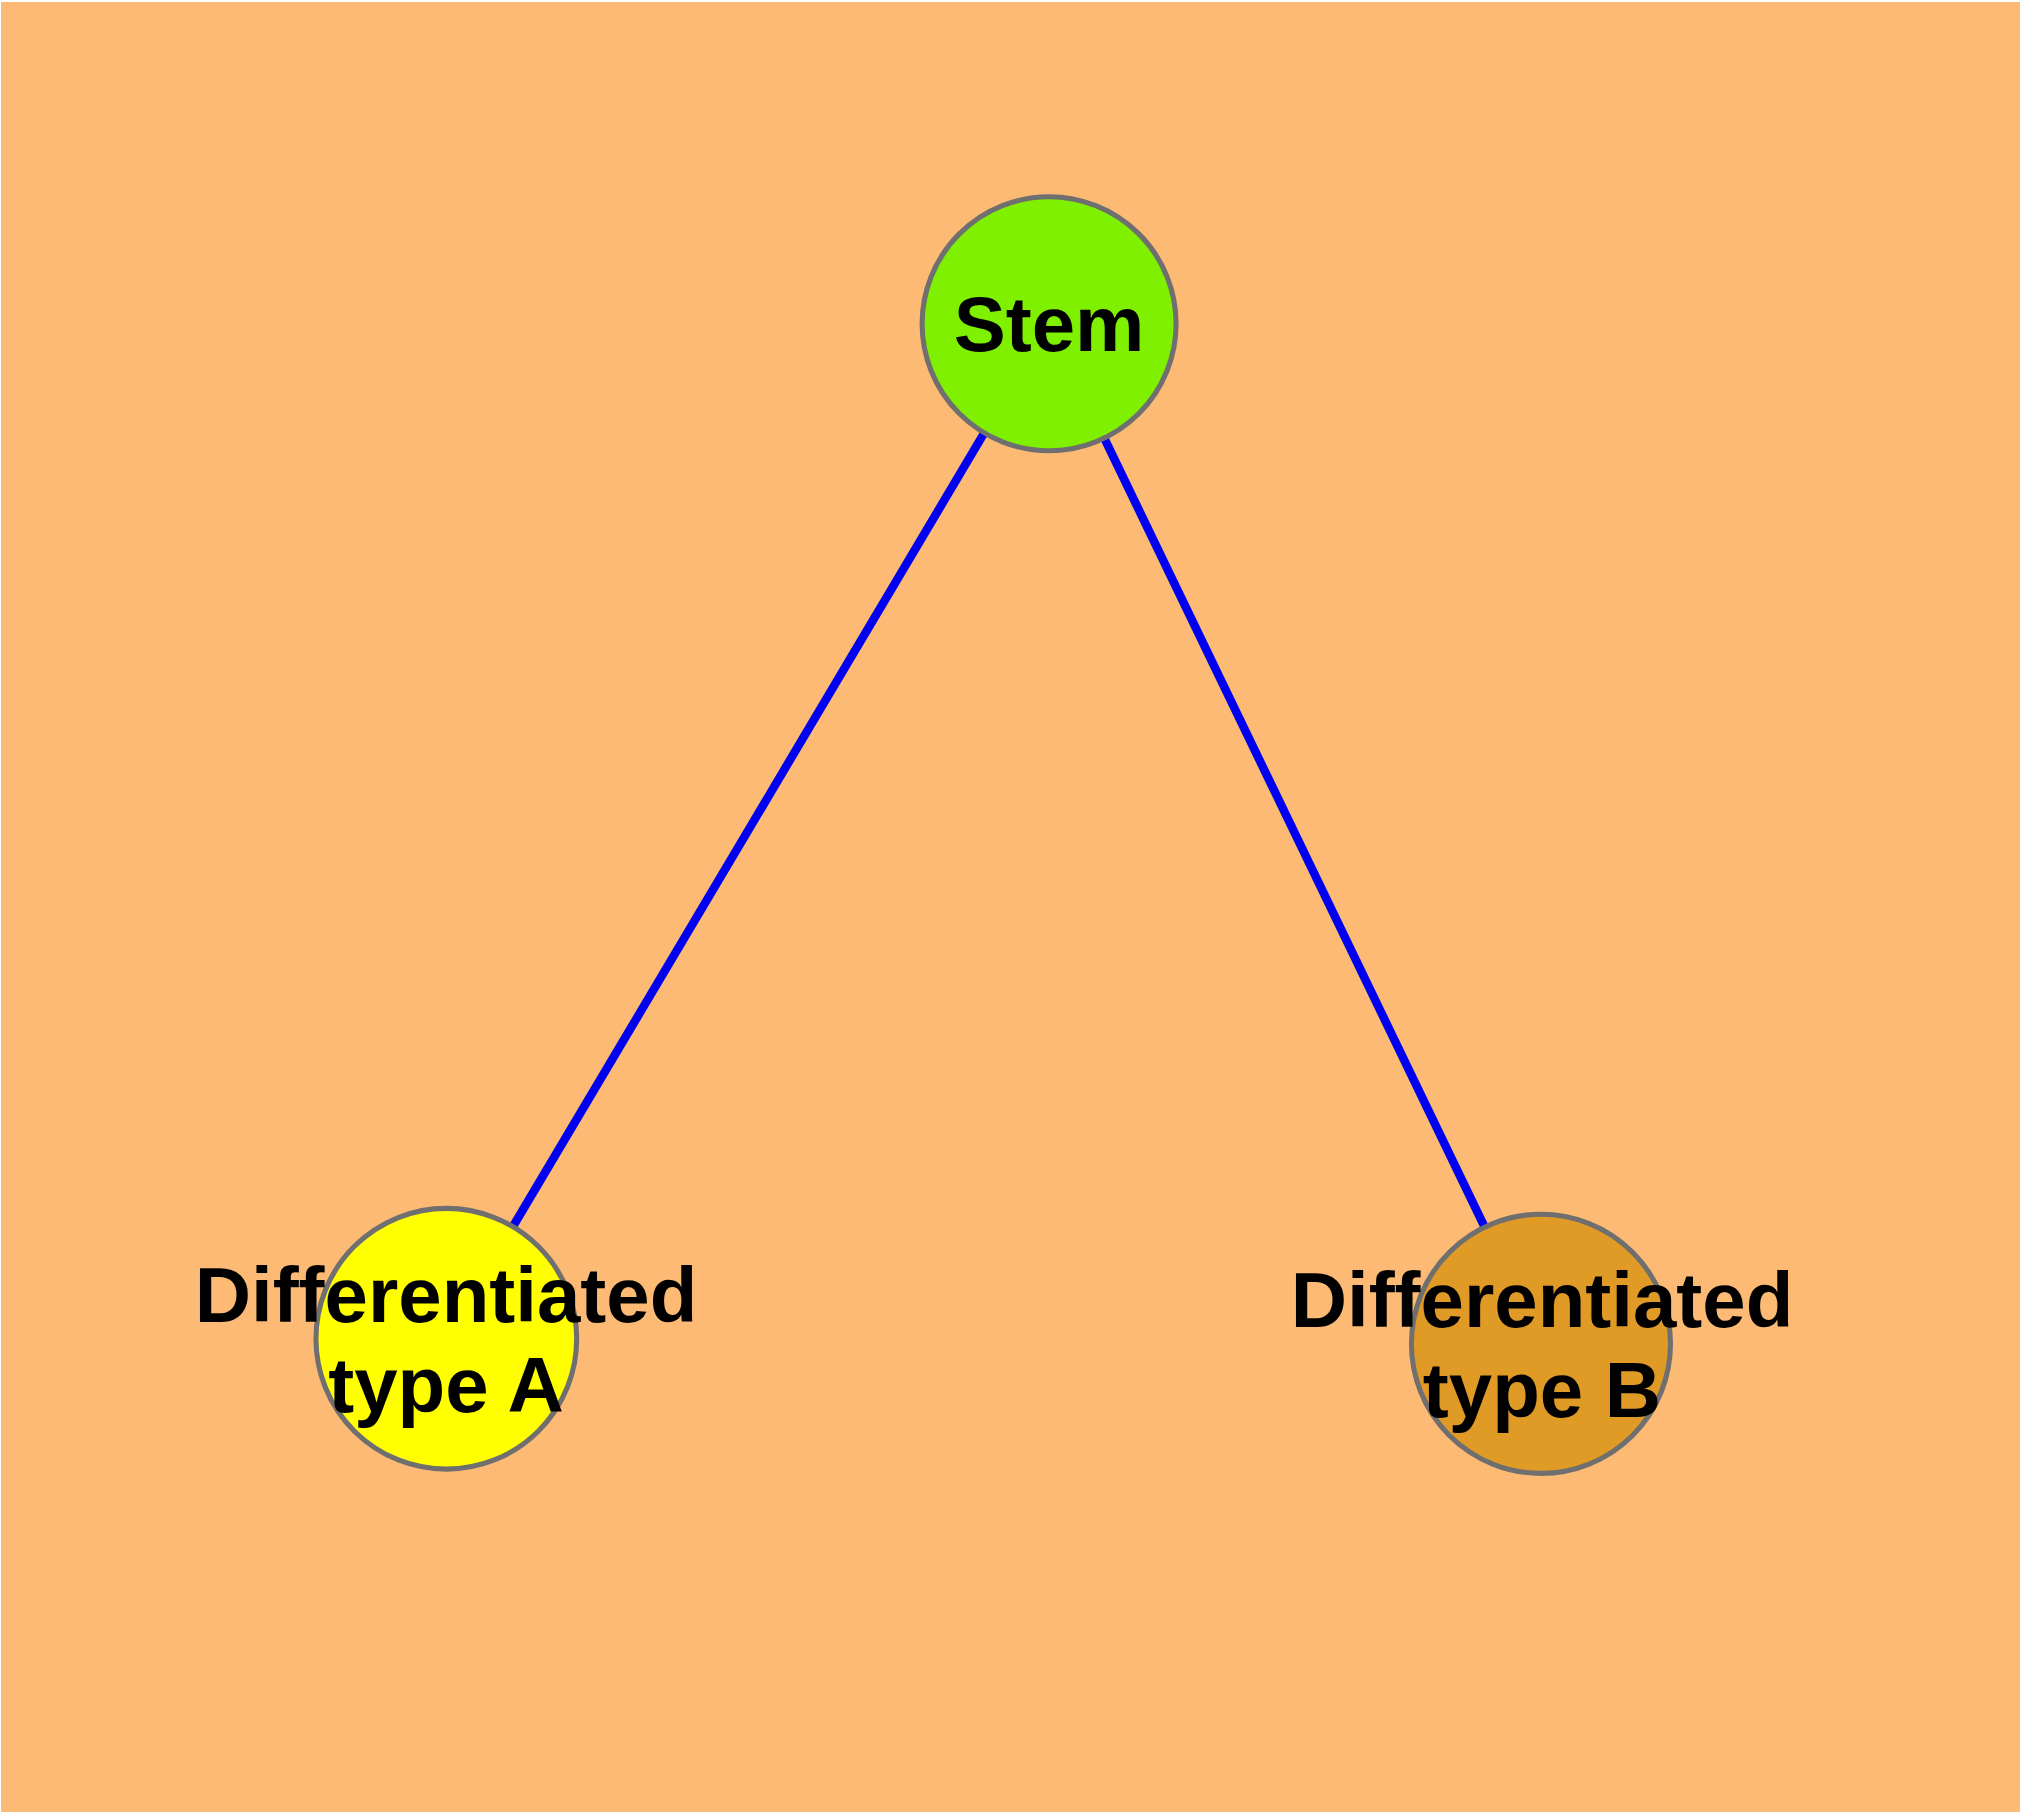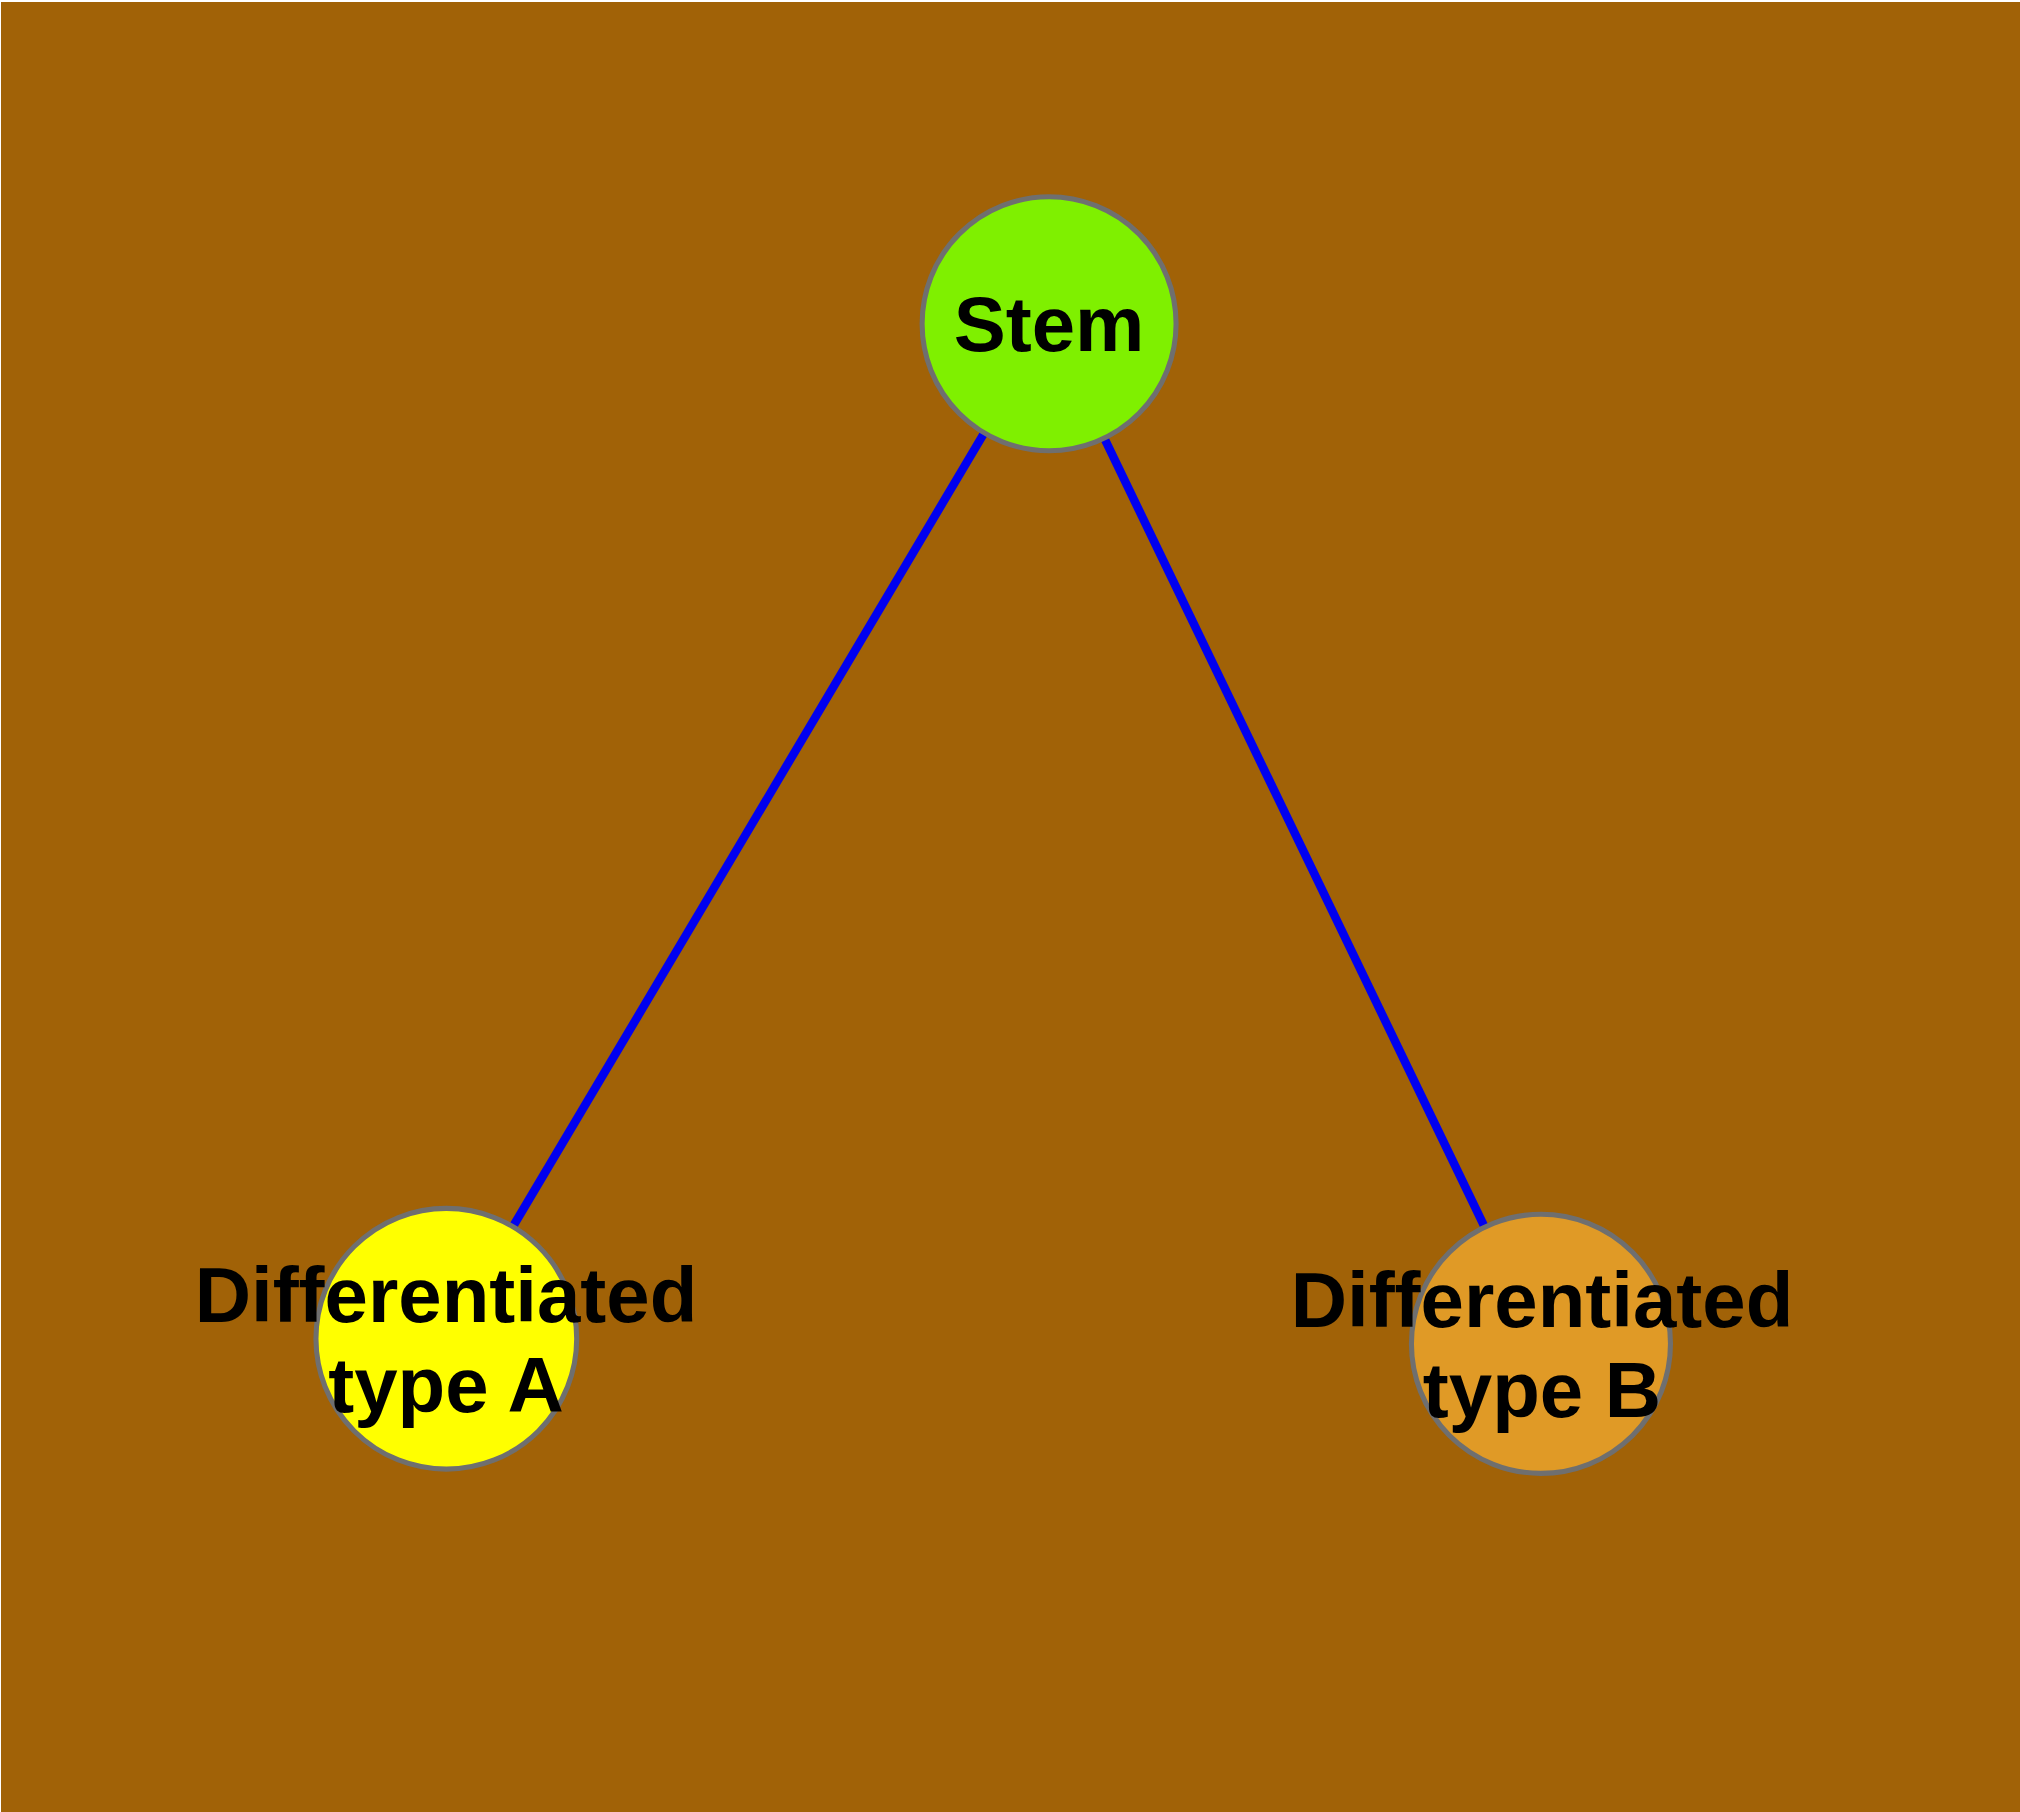--- a/index.html
+++ b/index.html
@@ -43,21 +43,21 @@
     font-weight: bold;
     line-height: 1.16;
     text-align: center;
     white-space: pre-line;
     letter-spacing: 0px;
   }
 </style>
 </head>
 <body>
 
-<div class="canvas" style="background: #a16207; border-top-color: rgb(255, 255, 255); border-left-color: rgb(255, 255, 255);">
+<div class="canvas" style="background: #fdba74; border-top-color: rgb(255, 255, 255); border-left-color: rgb(255, 255, 255);">
   <svg class="graph" viewBox="0 0 2384 2138" aria-hidden="true">
     <g id="edges-layer">
         <line x1="1237" y1="380" x2="525" y2="1579" stroke="#0000f0" stroke-width="10"></line>
         <line x1="1237" y1="380" x2="1818" y2="1585" stroke="#0000f0" stroke-width="10"></line>
       </g>
     <g id="nodes-layer">
         <circle cx="1237" cy="380" r="150" fill="#7ff000" stroke="#6f6f6f" stroke-width="6"></circle>
         <circle cx="525" cy="1579" r="154" fill="#ffff00" stroke="#6f6f6f" stroke-width="6"></circle>
         <circle cx="1818" cy="1585" r="153" fill="#e09a26" stroke="#6f6f6f" stroke-width="6"></circle>
       </g>

